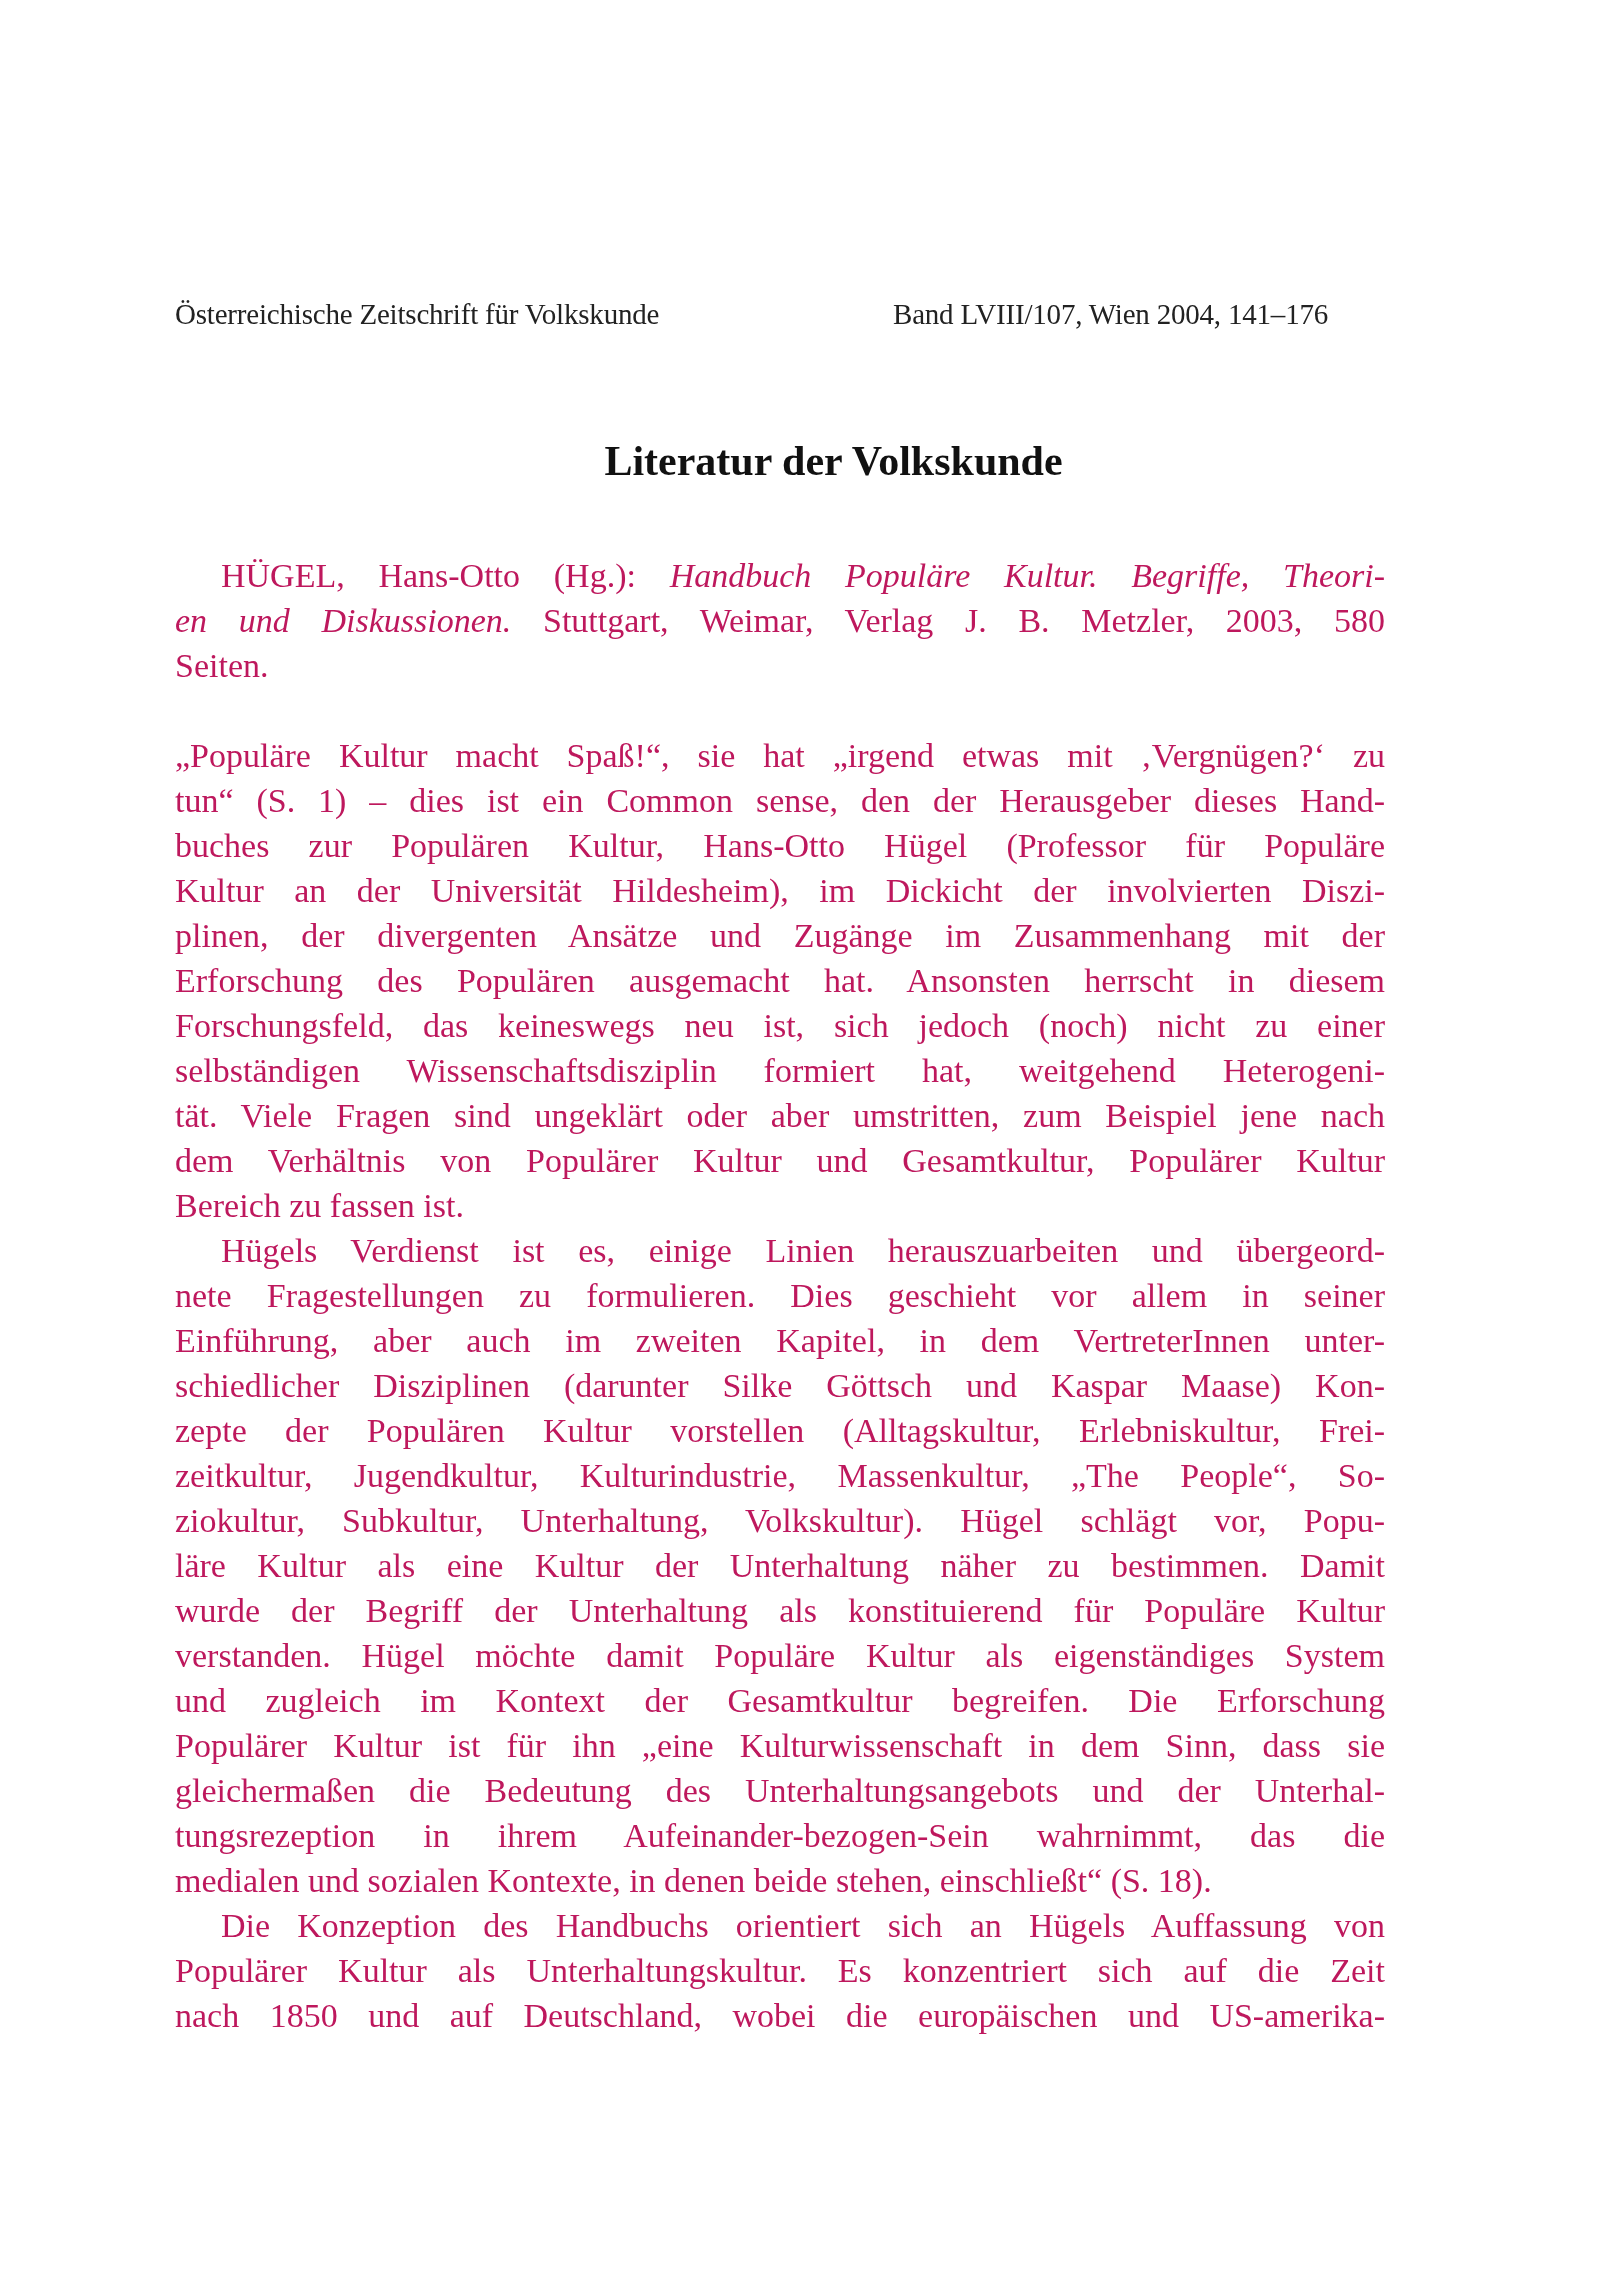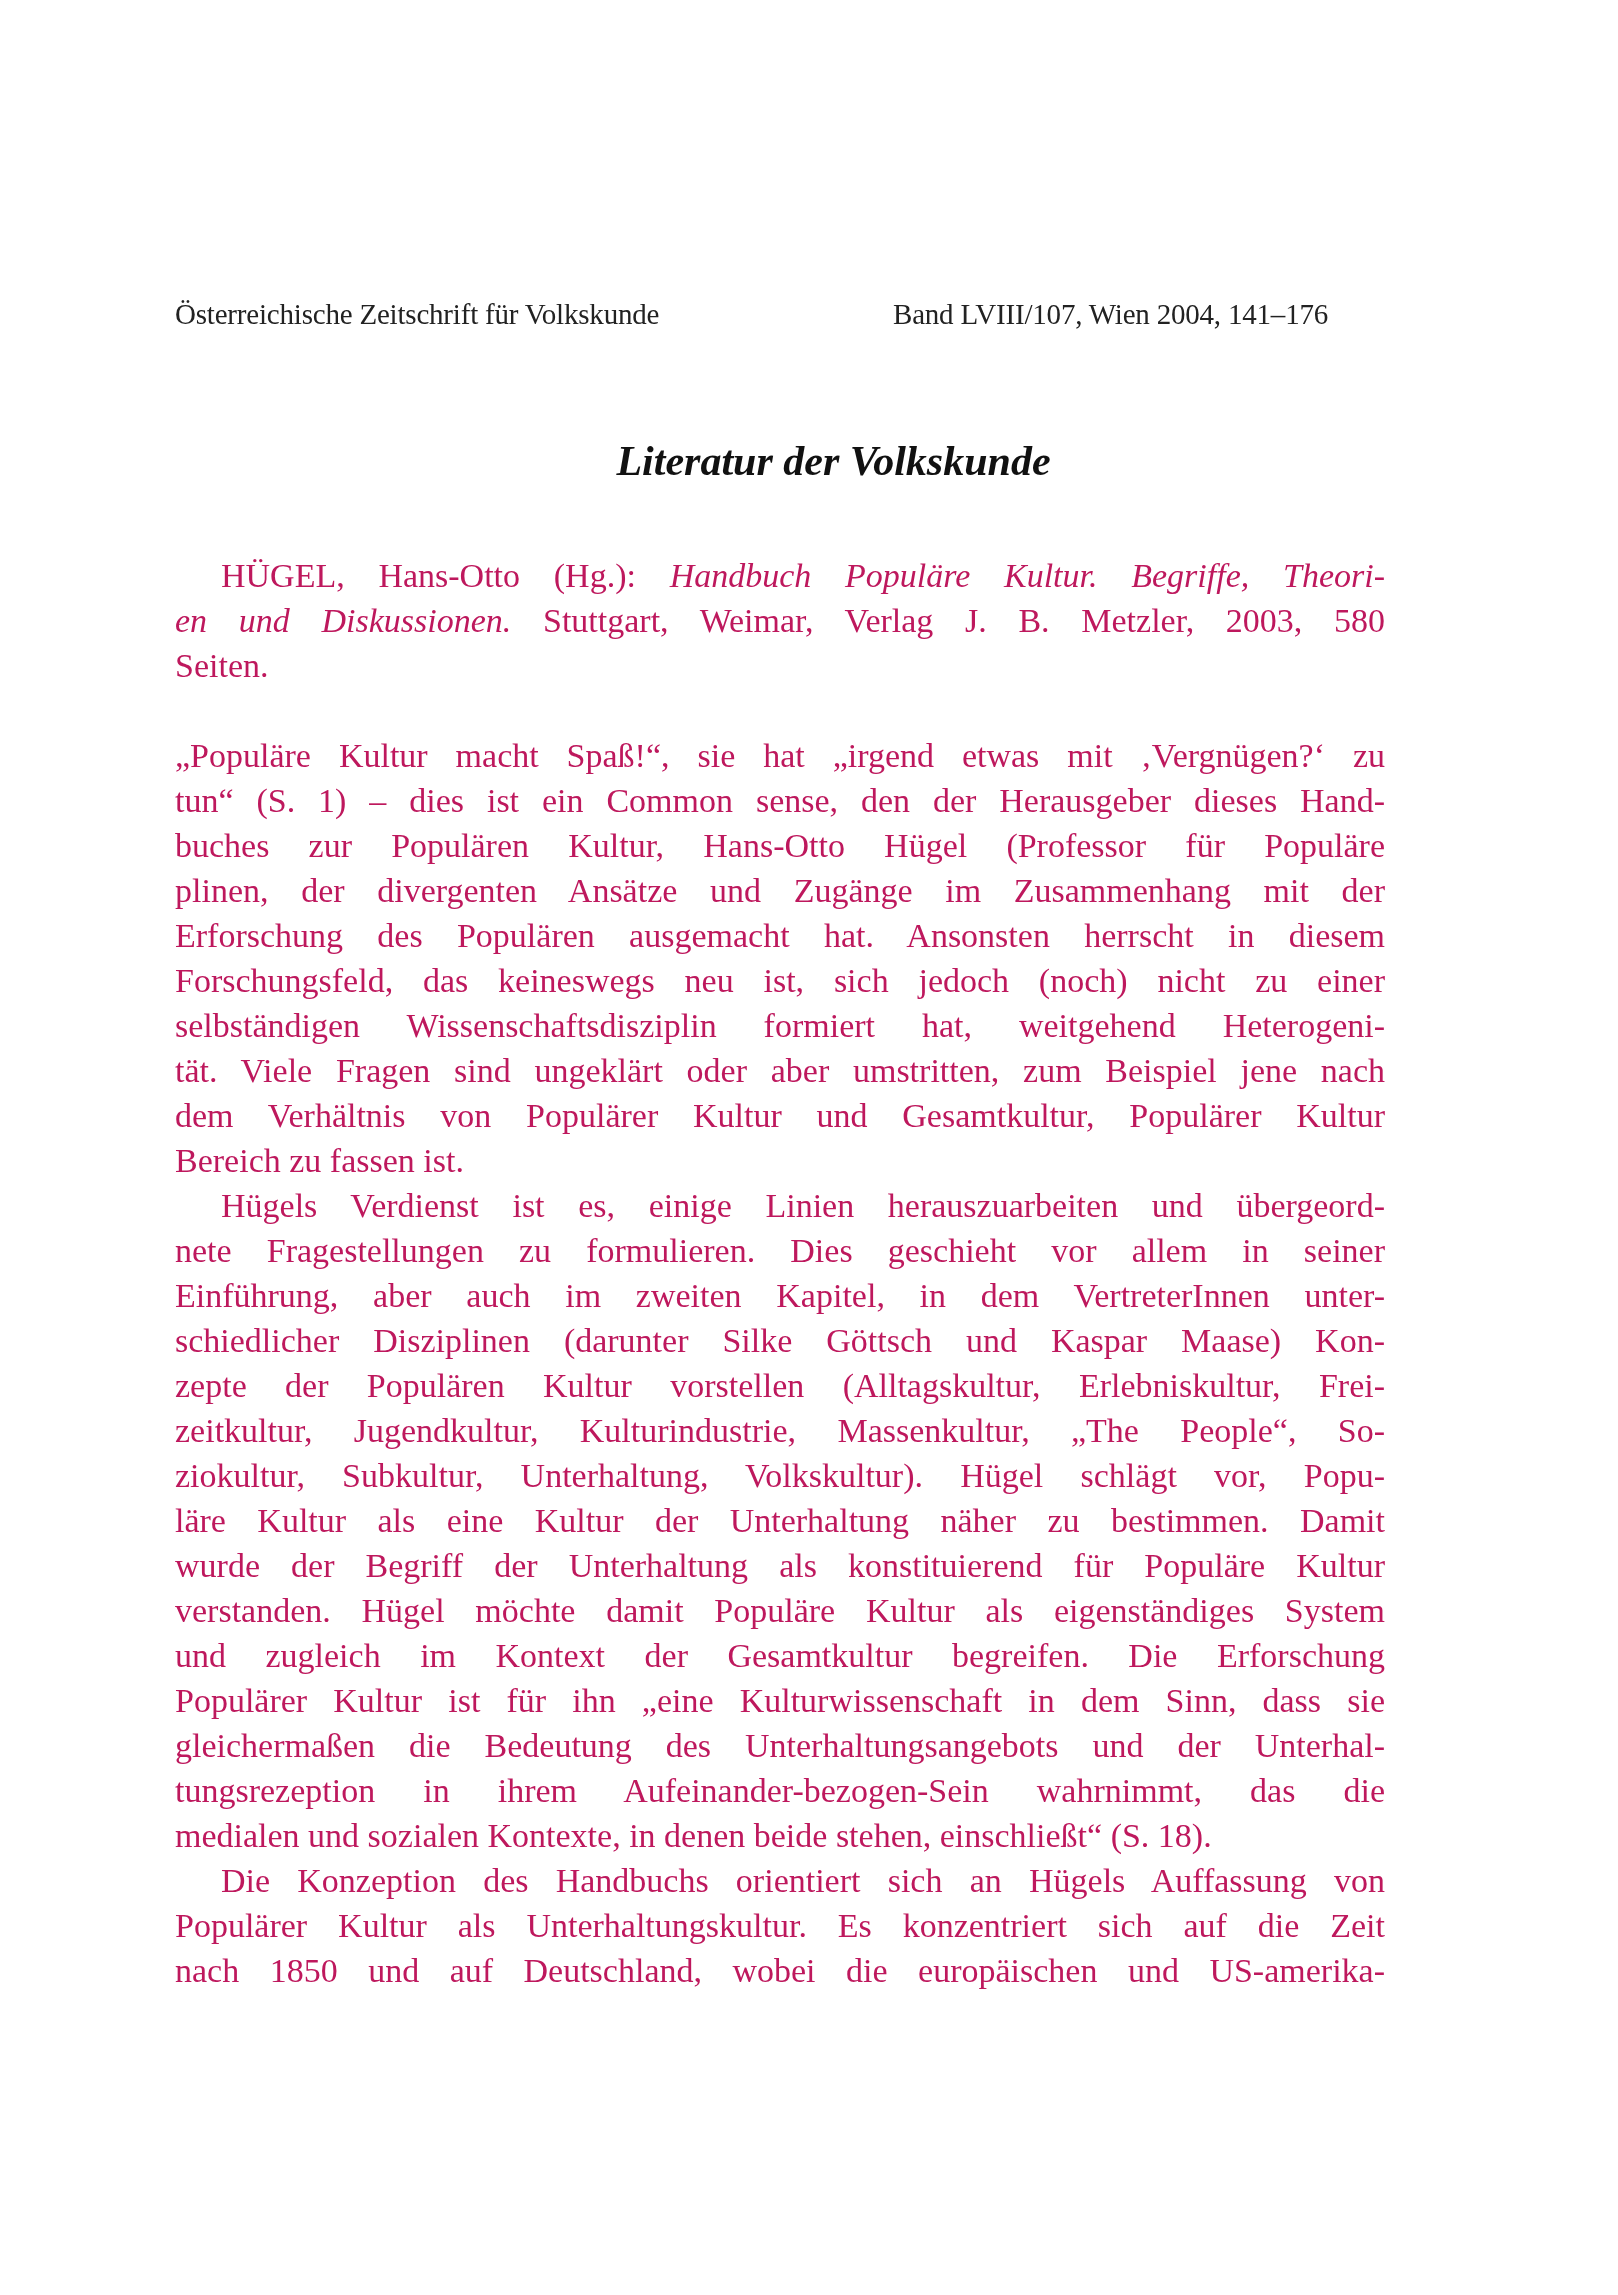--- a/index.html
+++ b/index.html
@@ -44,21 +44,20 @@
       width: 1618px;
       text-align: center;
       font-weight: bold;
       font-size: 42px;
       color: #111111;
       padding-left: 0;
     }
     .section-title span {
       display: inline-block;
       margin-left: 49px;
-      font-style: italic;
     }
     .content {
       position: absolute;
       top: 553px;
       left: 175px;
       width: 1210px;
       font-size: 34px;
       line-height: 45px;
       text-align: justify;
       color: #be185d;
@@ -101,20 +100,21 @@
     <span class="line last">Seiten.</span>
   </div>
 
   <span class="gap"></span>
 
   <div id="paragraphs">
       <div>
         <span class="line">„Populäre Kultur macht Spaß!“, sie hat „irgend etwas mit ‚Vergnügen?‘ zu</span>
         <span class="line">tun“ (S. 1) – dies ist ein Common sense, den der Herausgeber dieses Hand-</span>
         <span class="line">buches zur Populären Kultur, Hans-Otto Hügel (Professor für Populäre</span>
+        <span class="line">Kultur an der Universität Hildesheim), im Dickicht der involvierten Diszi-</span>
         <span class="line">plinen, der divergenten Ansätze und Zugänge im Zusammenhang mit der</span>
         <span class="line">Erforschung des Populären ausgemacht hat. Ansonsten herrscht in diesem</span>
         <span class="line">Forschungsfeld, das keineswegs neu ist, sich jedoch (noch) nicht zu einer</span>
         <span class="line">selbständigen Wissenschaftsdisziplin formiert hat, weitgehend Heterogeni-</span>
         <span class="line">tät. Viele Fragen sind ungeklärt oder aber umstritten, zum Beispiel jene nach</span>
         <span class="line">dem Verhältnis von Populärer Kultur und Gesamtkultur, Populärer Kultur</span>
         <span class="line last">Bereich zu fassen ist.</span>
       </div>
       <div>
         <span class="line indent">Hügels Verdienst ist es, einige Linien herauszuarbeiten und übergeord-</span>

